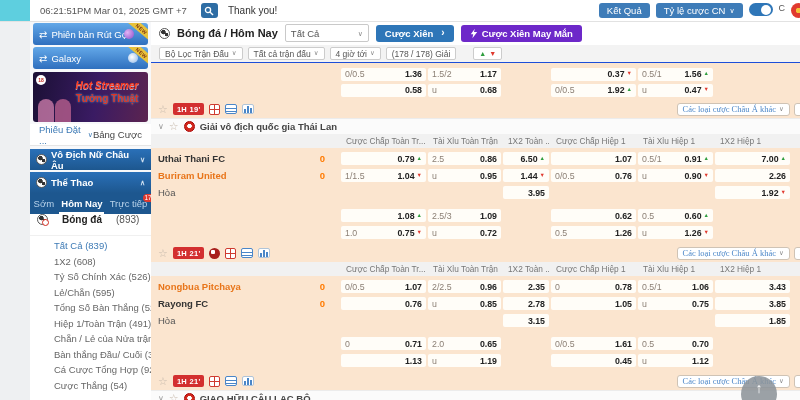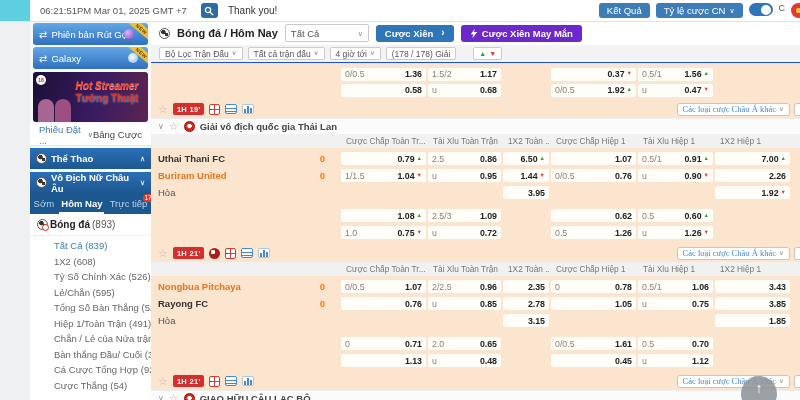--- a/index.html
+++ b/index.html
@@ -51,21 +51,21 @@
   .stab2{color:#444;padding-right:9px;cursor:pointer;}
   .shead{height:21px;background:linear-gradient(#2a70b8,#1d578f);display:flex;align-items:center;gap:4px;
          padding:0 6px;color:#fff;font-size:9.5px;font-weight:bold;flex:none;margin-top:2px;cursor:pointer;}
   .shead .chev{margin-left:auto;color:#cfe0f0;}
   .subtabs{height:21px;background:#1d578f;display:flex;align-items:center;justify-content:space-around;
            color:#b8d2ea;font-size:9.5px;flex:none;}
   .subtab{height:100%;display:flex;align-items:center;position:relative;cursor:pointer;padding:0 2px;}
   .subtab.active{color:#fff;font-weight:bold;box-shadow:inset 0 -2px 0 #fff;}
   .lbadge{position:absolute;top:1px;right:-8px;background:#e03a2f;color:#fff;font-size:6.5px;
           padding:0 2px;border-radius:4px;line-height:8px;}
-  .sportrow{height:21px;background:#fff;display:flex;align-items:center;gap:2px;padding:0 7px;
+  .sportrow{height:21px;background:#fff;display:flex;align-items:flex-start;gap:14px;padding:0 7px;
             font-size:10px;color:#222;font-weight:bold;flex:none;border-bottom:1px solid #f0f0f0;}
   .sportrow .cnt{font-weight:normal;color:#555;}
   #side-menu{flex:1;background:#fff;padding-top:2px;overflow:hidden;}
   .mitem{height:15.5px;line-height:15.5px;padding-left:24px;font-size:9.5px;color:#666;cursor:pointer;white-space:nowrap;}
   .mitem.active{color:#3d7ab5;}
   .ball{width:11px;height:11px;border-radius:50%;flex:none;border:1px solid #555;box-sizing:border-box;
         background:radial-gradient(circle at 38% 35%,#333 0 2px,transparent 2.5px),
                    radial-gradient(circle at 72% 62%,#333 0 1.5px,transparent 2px),#fff;position:relative;}
   .ball.rb::after{content:'';position:absolute;right:-2px;bottom:-2px;width:5px;height:5px;border-radius:50%;
         border:1px solid #d22a1e;background:#fff;}
@@ -196,29 +196,29 @@
         <div class="l2">Tưởng Thuật</div>
       </div>
     </div>
     <div class="stabs">
       <span class="stab1">
         <span>Phiếu Đặt ...</span>
         <span class="chev">∨</span>
       </span>
       <span class="stab2">Bảng Cược</span>
     </div>
+    <div class="shead" style="margin-top:3px">
+      <span class="ball"></span>
+      <span>Vô Địch Nữ Châu Âu</span>
+      <span class="chev">∨</span>
+    </div>
     <div class="shead">
       <span class="ball"></span>
       <span>Thể Thao</span>
       <span class="chev">∧</span>
-    </div>
-    <div class="shead" style="margin-top:3px">
-      <span class="ball"></span>
-      <span>Vô Địch Nữ Châu Âu</span>
-      <span class="chev">∨</span>
     </div>
     <div class="subtabs">
       <span class="subtab">Sớm</span>
       <span class="subtab active">Hôm Nay</span>
       <span class="subtab">
         <span>Trực tiếp</span>
         <span class="lbadge">171</span>
       </span>
     </div>
     <div class="sportrow">
@@ -625,21 +625,21 @@
             <div class="ocell empty"></div>
           </div>
           <div class="orow">
             <div></div>
             <div class="ocell">
               <span class="h"></span>
               <span class="o">1.13</span>
             </div>
             <div class="ocell">
               <span class="h">u</span>
-              <span class="o">0.48</span>
+              <span class="o">1.19</span>
             </div>
             <div class="ocell empty"></div>
             <div class="ocell">
               <span class="h"></span>
               <span class="o">0.45</span>
             </div>
             <div class="ocell">
               <span class="h">u</span>
               <span class="o">1.12</span>
             </div>

